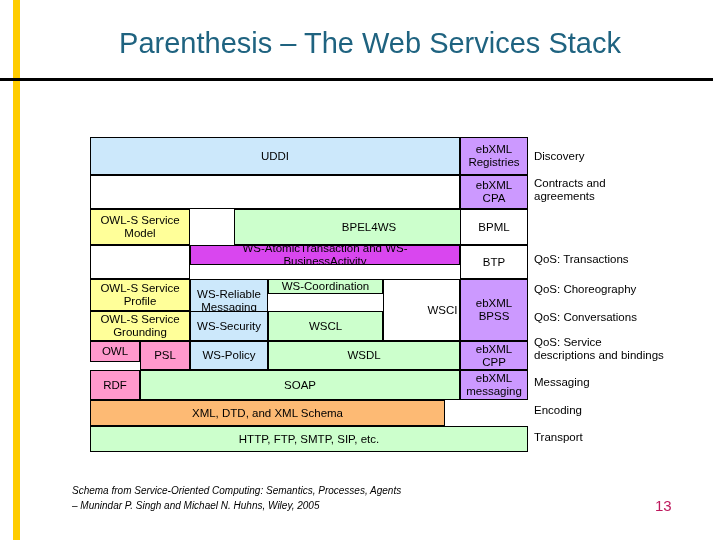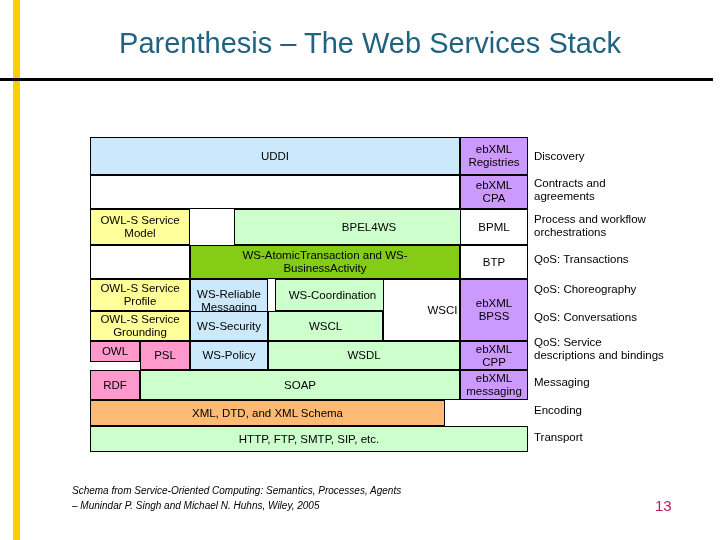--- a/index.html
+++ b/index.html
@@ -114,48 +114,45 @@
   <div id="diagram">
 
   <div class="cell" style="left: 0px; top: 0px; width: 370px; height: 38px; background: rgb(204, 232, 251);">UDDI</div>
       <div class="cell" style="left: 370px; top: 0px; width: 68px; height: 38px; background: rgb(204, 153, 255);">ebXML<br>Registries</div>
       <div class="cell" style="left: 0px; top: 38px; width: 370px; height: 34px; background: rgb(255, 255, 255);"></div>
       <div class="cell" style="left: 370px; top: 38px; width: 68px; height: 34px; background: rgb(204, 153, 255);">ebXML<br>CPA</div>
       <div class="cell" style="left: 0px; top: 72px; width: 100px; height: 36px; background: rgb(255, 255, 153);">OWL-S Service<br>Model</div>
       <div class="cell" style="left: 100px; top: 72px; width: 270px; height: 36px; background: rgb(204, 255, 204); margin-left: 44px;">BPEL4WS</div>
       <div class="cell" style="left: 370px; top: 72px; width: 68px; height: 36px; background: rgb(255, 255, 255);">BPML</div>
       <div class="cell" style="left: 0px; top: 108px; width: 100px; height: 34px; background: rgb(255, 255, 255);"></div>
-      <div class="cell" style="left: 100px; top: 108px; width: 270px; height: 34px; background: #84cc16;">WS-AtomicTransaction and WS-<br>BusinessActivity</div>
+      <div class="cell" style="left: 100px; top: 108px; width: 270px; height: 20px; background: #d946ef;">WS-AtomicTransaction and WS-<br>BusinessActivity</div>
       <div class="cell" style="left: 370px; top: 108px; width: 68px; height: 34px; background: rgb(255, 255, 255);">BTP</div>
       <div class="cell" style="left: 0px; top: 142px; width: 100px; height: 32px; background: rgb(255, 255, 153);">OWL-S Service<br>Profile</div>
       <div class="cell" style="left: 100px; top: 142px; width: 78px; height: 44px; background: rgb(204, 232, 251);">WS-Reliable<br>Messaging</div>
-      <div class="cell" style="left: 178px; top: 142px; width: 115px; height: 32px; background: rgb(204, 255, 204); margin-left: 7px;">WS-Coordination</div>
+      <div class="cell" style="left: 178px; top: 142px; width: 115px; height: 15px; background: rgb(204, 255, 204);">WS-Coordination</div>
       <div class="cell" style="left: 293px; top: 142px; width: 77px; height: 62px; background: rgb(255, 255, 255); padding-left: 43px;">WSCI</div>
       <div class="cell" style="left: 370px; top: 142px; width: 68px; height: 62px; background: rgb(204, 153, 255);">ebXML<br>BPSS</div>
       <div class="cell" style="left: 0px; top: 174px; width: 100px; height: 30px; background: rgb(255, 255, 153);">OWL-S Service<br>Grounding</div>
       <div class="cell" style="left: 100px; top: 174px; width: 78px; height: 30px; background: rgb(204, 232, 251);">WS-Security</div>
       <div class="cell" style="left: 178px; top: 174px; width: 115px; height: 30px; background: rgb(204, 255, 204);">WSCL</div>
       <div class="cell" style="left: 0px; top: 204px; width: 50px; height: 21px; background: rgb(255, 153, 204);">OWL</div>
       <div class="cell" style="left: 50px; top: 204px; width: 50px; height: 29px; background: rgb(255, 153, 204);">PSL</div>
       <div class="cell" style="left: 100px; top: 204px; width: 78px; height: 29px; background: rgb(204, 232, 251);">WS-Policy</div>
       <div class="cell" style="left: 178px; top: 204px; width: 192px; height: 29px; background: rgb(204, 255, 204);">WSDL</div>
       <div class="cell" style="left: 370px; top: 204px; width: 68px; height: 29px; background: rgb(204, 153, 255);">ebXML<br>CPP</div>
       <div class="cell" style="left: 0px; top: 233px; width: 50px; height: 30px; background: rgb(255, 153, 204);">RDF</div>
       <div class="cell" style="left: 50px; top: 233px; width: 320px; height: 30px; background: rgb(204, 255, 204);">SOAP</div>
       <div class="cell" style="left: 370px; top: 233px; width: 68px; height: 30px; background: rgb(204, 153, 255);">ebXML<br>messaging</div>
       <div class="cell" style="left: 0px; top: 263px; width: 355px; height: 26px; background: #fdba74;">XML, DTD, and XML Schema</div>
       <div class="cell" style="left: 0px; top: 289px; width: 438px; height: 26px; background: rgb(204, 255, 204);">HTTP, FTP, SMTP, SIP, etc.</div>
       <div class="legend" style="left: 444px; top: 38px; width: 105px; height: 30px;">
         <div>Contracts and<br>agreements</div>
       </div>
       <div class="legend" style="left: 444px; top: 8px; width: 105px; height: 24px;">
         <div>Discovery</div>
-      </div>
-      <div class="legend" style="left: 444px; top: 72px; width: 130px; height: 34px;">
-        <div>Process and workflow<br>orchestrations</div>
       </div>
       <div class="legend" style="left: 444px; top: 110px; width: 130px; height: 26px;">
         <div>QoS: Transactions</div>
       </div>
       <div class="legend" style="left: 444px; top: 142px; width: 130px; height: 22px;">
         <div>QoS: Choreography</div>
       </div>
       <div class="legend" style="left: 444px; top: 170px; width: 130px; height: 22px;">
         <div>QoS: Conversations</div>
       </div>

